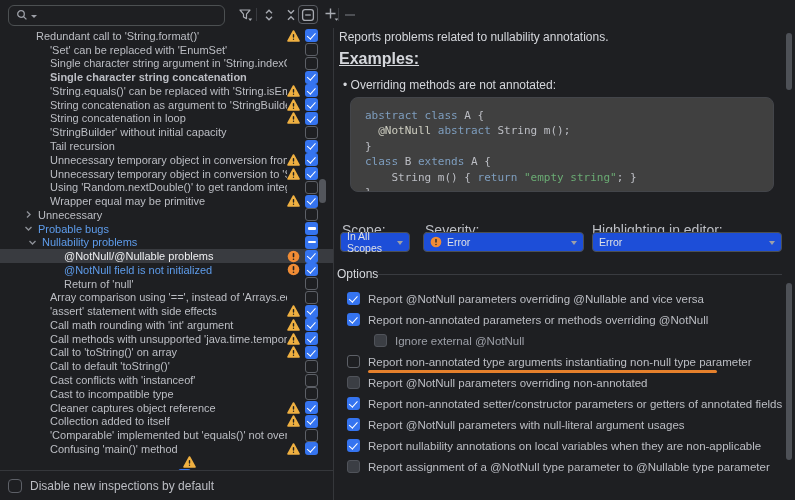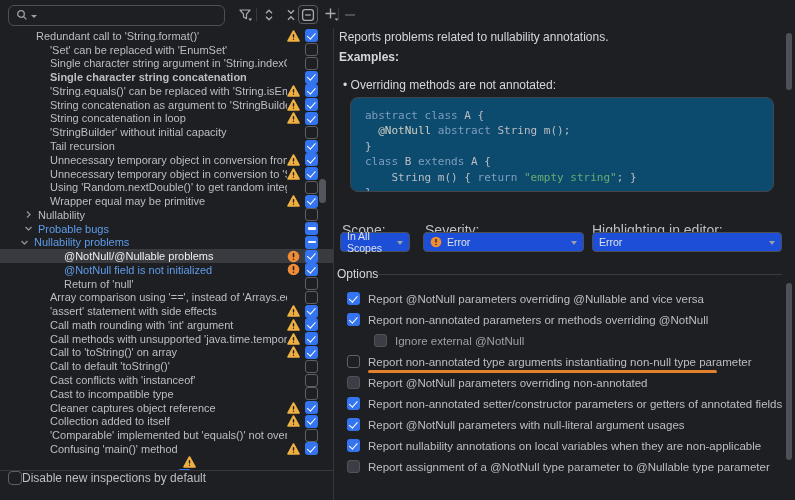--- a/index.html
+++ b/index.html
@@ -28,32 +28,32 @@
   .cb.checked::after{content:"";position:absolute;left:4.1px;top:1.6px;width:3.6px;height:6.6px;
     border:solid #fff;border-width:0 1.8px 1.8px 0;transform:rotate(42deg);}
   .cb.indet{background:#3574F0;}
   .cb.indet::after{content:"";position:absolute;left:2.5px;top:5.4px;width:8px;height:2.2px;background:#fff;border-radius:1px;}
   .cb.unchecked{border:1.2px solid #5D6067;}
   .cb.disabled-unchecked{border:1px solid #50535A;background:#3B3E44;}
   .tree .cb{margin-right:15px;}
   .tree-thumb{position:absolute;left:319px;top:179px;width:7px;height:24px;border-radius:4px;background:#53565C;}
   
   .bottombar{position:absolute;left:0;top:470px;width:333px;height:30px;border-top:1px solid #35373B;
-    display:flex;align-items:flex-start;padding-left:8px;box-sizing:border-box;gap:0;}
+    display:flex;align-items:center;padding-left:8px;box-sizing:border-box;gap:8px;}
   .cb.big{width:14px;height:14px;border-radius:4px;}
   .bottombar span.lbl{font-size:12px;color:#BCBEC4;}
   .divider-v{position:absolute;left:333px;top:28px;width:1px;height:472px;background:#35373B;}
   
   .detail{position:absolute;left:334px;top:28px;width:461px;height:472px;overflow:hidden;}
   .desc{position:absolute;left:5px;top:2px;font-size:12px;color:#D5D7DC;}
-  .examples{position:absolute;left:5px;top:22px;font-size:12px;font-weight:bold;color:#D5D7DC;}
+  .examples{position:absolute;left:5px;top:22px;font-size:16px;font-weight:bold;color:#D5D7DC;text-decoration:underline;}
   .bullet{position:absolute;left:9px;top:50px;font-size:12px;color:#D5D7DC;}
   .bullet::before{content:"• ";}
   .code{position:absolute;left:16px;top:69px;width:424px;height:95px;box-sizing:border-box;
-    background:#0c4a6e;border:1px solid #43454A;border-radius:8px;padding:10px 14px;
+    background:#404040;border:1px solid #43454A;border-radius:8px;padding:10px 14px;
     font-family:"DejaVu Sans Mono","Liberation Mono",monospace;font-size:11px;line-height:15.4px;
     white-space:pre;overflow:hidden;color:#BCBEC4;}
   .code .kw{color:#7E9EBF;}
   .code .ann{color:#CDCDC0;}
   .code .str{color:#6AAB73;}
   .ddlabel{position:absolute;top:194px;font-size:14px;color:#BCBEC4;}
   .dd{position:absolute;top:204px;height:20px;box-sizing:border-box;background:#1d4ed8;border:1px solid #4C5052;
     border-radius:4px;display:flex;align-items:center;padding:0 6px;font-size:10.5px;color:#DFE1E5;gap:5px;}
   .dd .arr{margin-left:auto;width:0;height:0;border:3.8px solid transparent;border-top:4.4px solid #9DA0A8;position:relative;top:2px;}
   .opthead{position:absolute;left:3px;top:239px;font-size:12px;color:#D5D7DC;}
@@ -227,35 +227,35 @@
           </svg>
         </span>
         <span class="cb checked"></span>
       </div>
       <div class="trow" title="Portability" style="padding-left: 22px;">
         <span class="chev">
           <svg width="9" height="9" viewBox="0 0 9 9">
             <path d="M3 1.5 L6 4.5 L3 7.5" fill="none" stroke="#8C8F96" stroke-width="1.4"></path>
           </svg>
         </span>
-        <span class="tlabel">Nullability</span>
+        <span class="tlabel">Unnecessary</span>
         <span class="ticon"></span>
         <span class="cb unchecked"></span>
       </div>
       <div class="trow" title="Probable bugs" style="padding-left: 22px;">
         <span class="chev">
           <svg width="9" height="9" viewBox="0 0 9 9">
             <path d="M1.5 3 L4.5 6 L7.5 3" fill="none" stroke="#8C8F96" stroke-width="1.4"></path>
           </svg>
         </span>
         <span class="tlabel blue">Probable bugs</span>
         <span class="ticon"></span>
         <span class="cb indet"></span>
       </div>
-      <div class="trow" title="Nullability problems" style="padding-left: 18px;">
+      <div class="trow" title="Nullability problems" style="padding-left: 26px;">
         <span class="chev">
           <svg width="9" height="9" viewBox="0 0 9 9">
             <path d="M1.5 3 L4.5 6 L7.5 3" fill="none" stroke="#8C8F96" stroke-width="1.4"></path>
           </svg>
         </span>
         <span class="tlabel blue">Nullability problems</span>
         <span class="ticon"></span>
         <span class="cb indet"></span>
       </div>
       <div class="trow sel" title="@NotNull/@Nullable problems" style="padding-left: 64px;">

